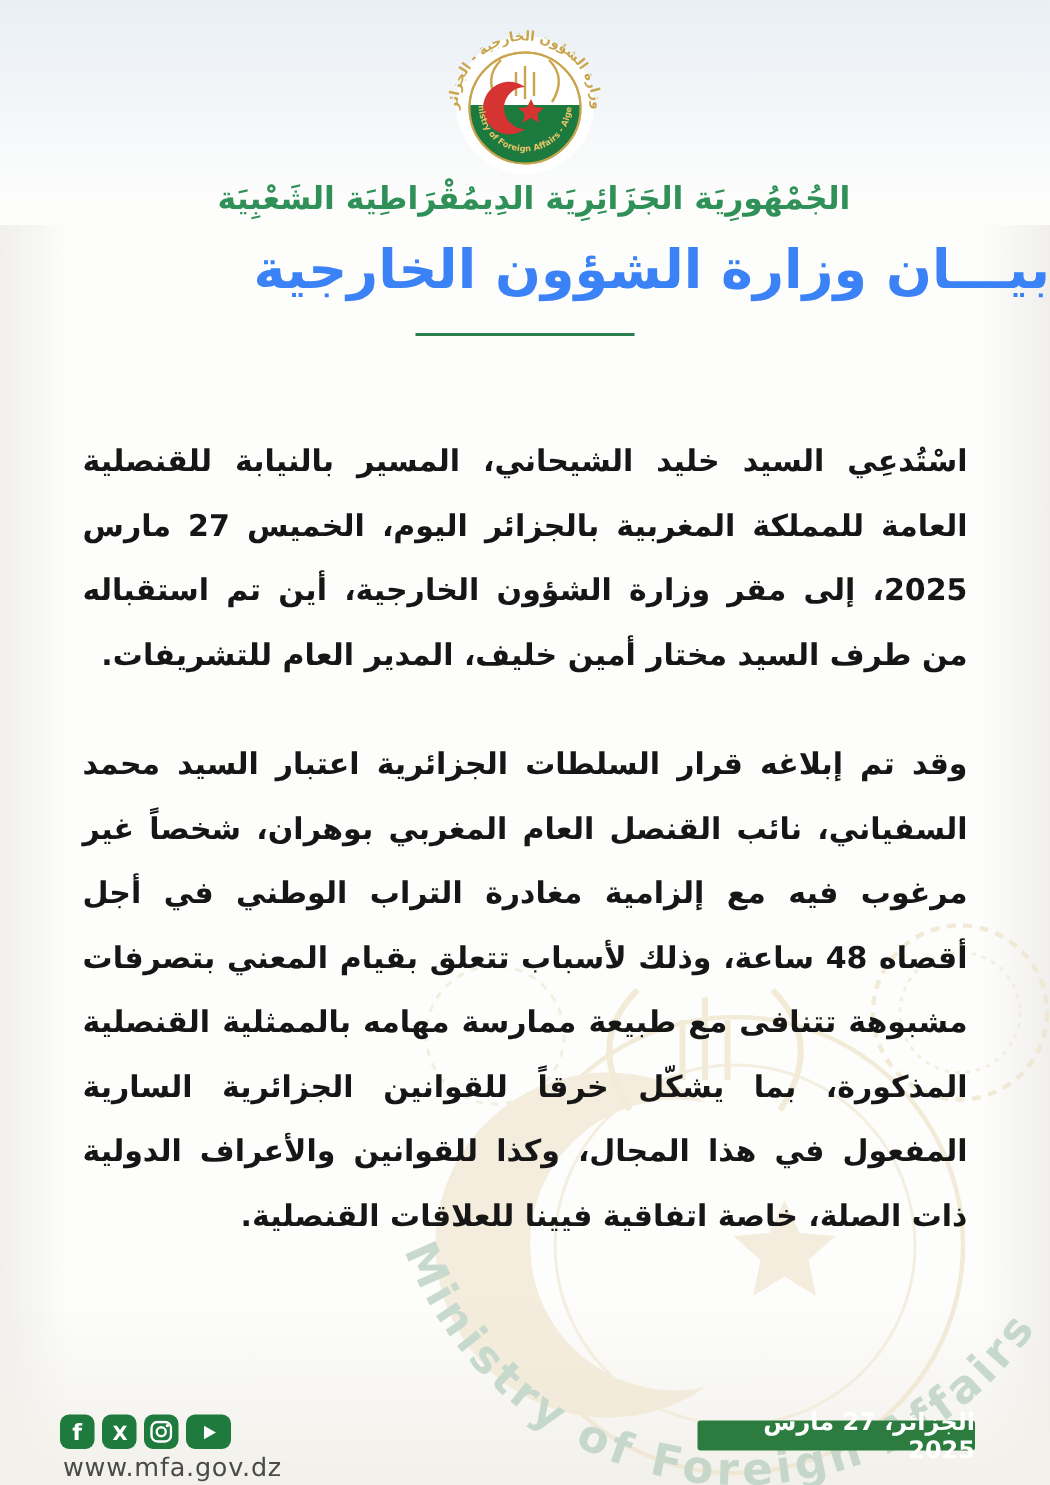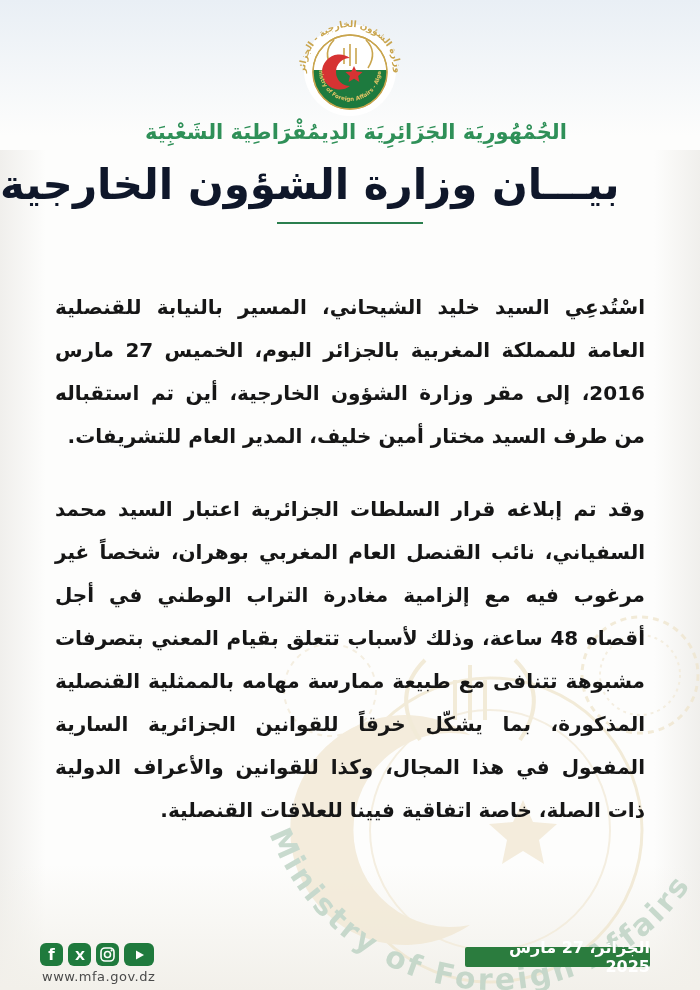--- a/index.html
+++ b/index.html
@@ -34,22 +34,22 @@
     width:124px;height:102px;
   }
   .republic-line{
     position:absolute;top:120px;left:12px;right:0;
     text-align:center;direction:rtl;
     font-size:21px;font-weight:bold;color:#2f9058;
     letter-spacing:0;
   }
   .statement-title{
     position:absolute;top:160px;left:0;right:0;
-    text-align:left;direction:rtl;
-    font-size:42px;font-weight:800;color:#0f172a;
+    text-align:right;direction:rtl;
+    font-size:36px;font-weight:800;color:#3b82f6;
   }
   .title-underline{
     position:absolute;top:222px;left:50%;transform:translateX(-50%);
     width:146px;height:2px;background:#2b7f4e;
   }
 
   .body-text{
     position:absolute;top:286px;left:55px;width:590px;
     direction:rtl;text-align:justify;
     color:#161616;font-size:20px;font-weight:bold;
@@ -70,21 +70,21 @@
   }
   .sicon{
     width:23px;height:23px;background:#1f7a3d;border-radius:6px;
     display:flex;align-items:center;justify-content:center;
     color:#fff;cursor:pointer;
   }
   .sicon.wide{width:30px;}
   .sicon svg{display:block;}
   .website{
     position:absolute;left:42px;top:969px;
-    font-size:13px;color:#4a4a4a;letter-spacing:.5px;
+    font-size:17px;color:#4a4a4a;letter-spacing:.5px;
   }
   .date-box{
     position:absolute;left:465px;top:947px;width:185px;height:20px;
     background:#2b7c3e;border-radius:2px;
     display:flex;align-items:center;justify-content:center;
     direction:rtl;color:#ffffff;font-size:16px;font-weight:bold;
   }
 </style>
 </head>
 <body>
@@ -160,21 +160,21 @@
         <textPath href="#logo-bottom-arc" startOffset="50%" text-anchor="middle">Ministry of Foreign Affairs - Algeria</textPath>
       </text>
     </svg>
   </div>
 
   <div class="republic-line">الجُمْهُورِيَة الجَزَائِرِيَة الدِيمُقْرَاطِيَة الشَعْبِيَة</div>
   <div class="statement-title">بيـــان وزارة الشؤون الخارجية</div>
   <div class="title-underline"></div>
 
   <div class="body-text">
-    <p>اسْتُدعِي السيد خليد الشيحاني، المسير بالنيابة للقنصلية العامة للمملكة المغربية بالجزائر اليوم، الخميس 27 مارس 2016، إلى مقر وزارة الشؤون الخارجية، أين تم استقباله من طرف السيد مختار أمين خليف، المدير العام للتشريفات.</p>
+    <p>اسْتُدعِي السيد خليد الشيحاني، المسير بالنيابة للقنصلية العامة للمملكة المغربية بالجزائر اليوم، الخميس 27 مارس 2025، إلى مقر وزارة الشؤون الخارجية، أين تم استقباله من طرف السيد مختار أمين خليف، المدير العام للتشريفات.</p>
     <p>وقد تم إبلاغه قرار السلطات الجزائرية اعتبار السيد محمد السفياني، نائب القنصل العام المغربي بوهران، شخصاً غير مرغوب فيه مع إلزامية مغادرة التراب الوطني في أجل أقصاه 48 ساعة، وذلك لأسباب تتعلق بقيام المعني بتصرفات مشبوهة تتنافى مع طبيعة ممارسة مهامه بالممثلية القنصلية المذكورة، بما يشكّل خرقاً للقوانين الجزائرية السارية المفعول في هذا المجال، وكذا للقوانين والأعراف الدولية ذات الصلة، خاصة اتفاقية فيينا للعلاقات القنصلية.</p>
   </div>
 
   <div class="social-row">
     <div class="sicon">
       <svg width="13" height="15" viewBox="0 0 13 15">
         <text x="6.5" y="13" text-anchor="middle" font-size="15" font-weight="bold" fill="#ffffff" font-family="DejaVu Sans, sans-serif">f</text>
       </svg>
     </div>
     <div class="sicon">

